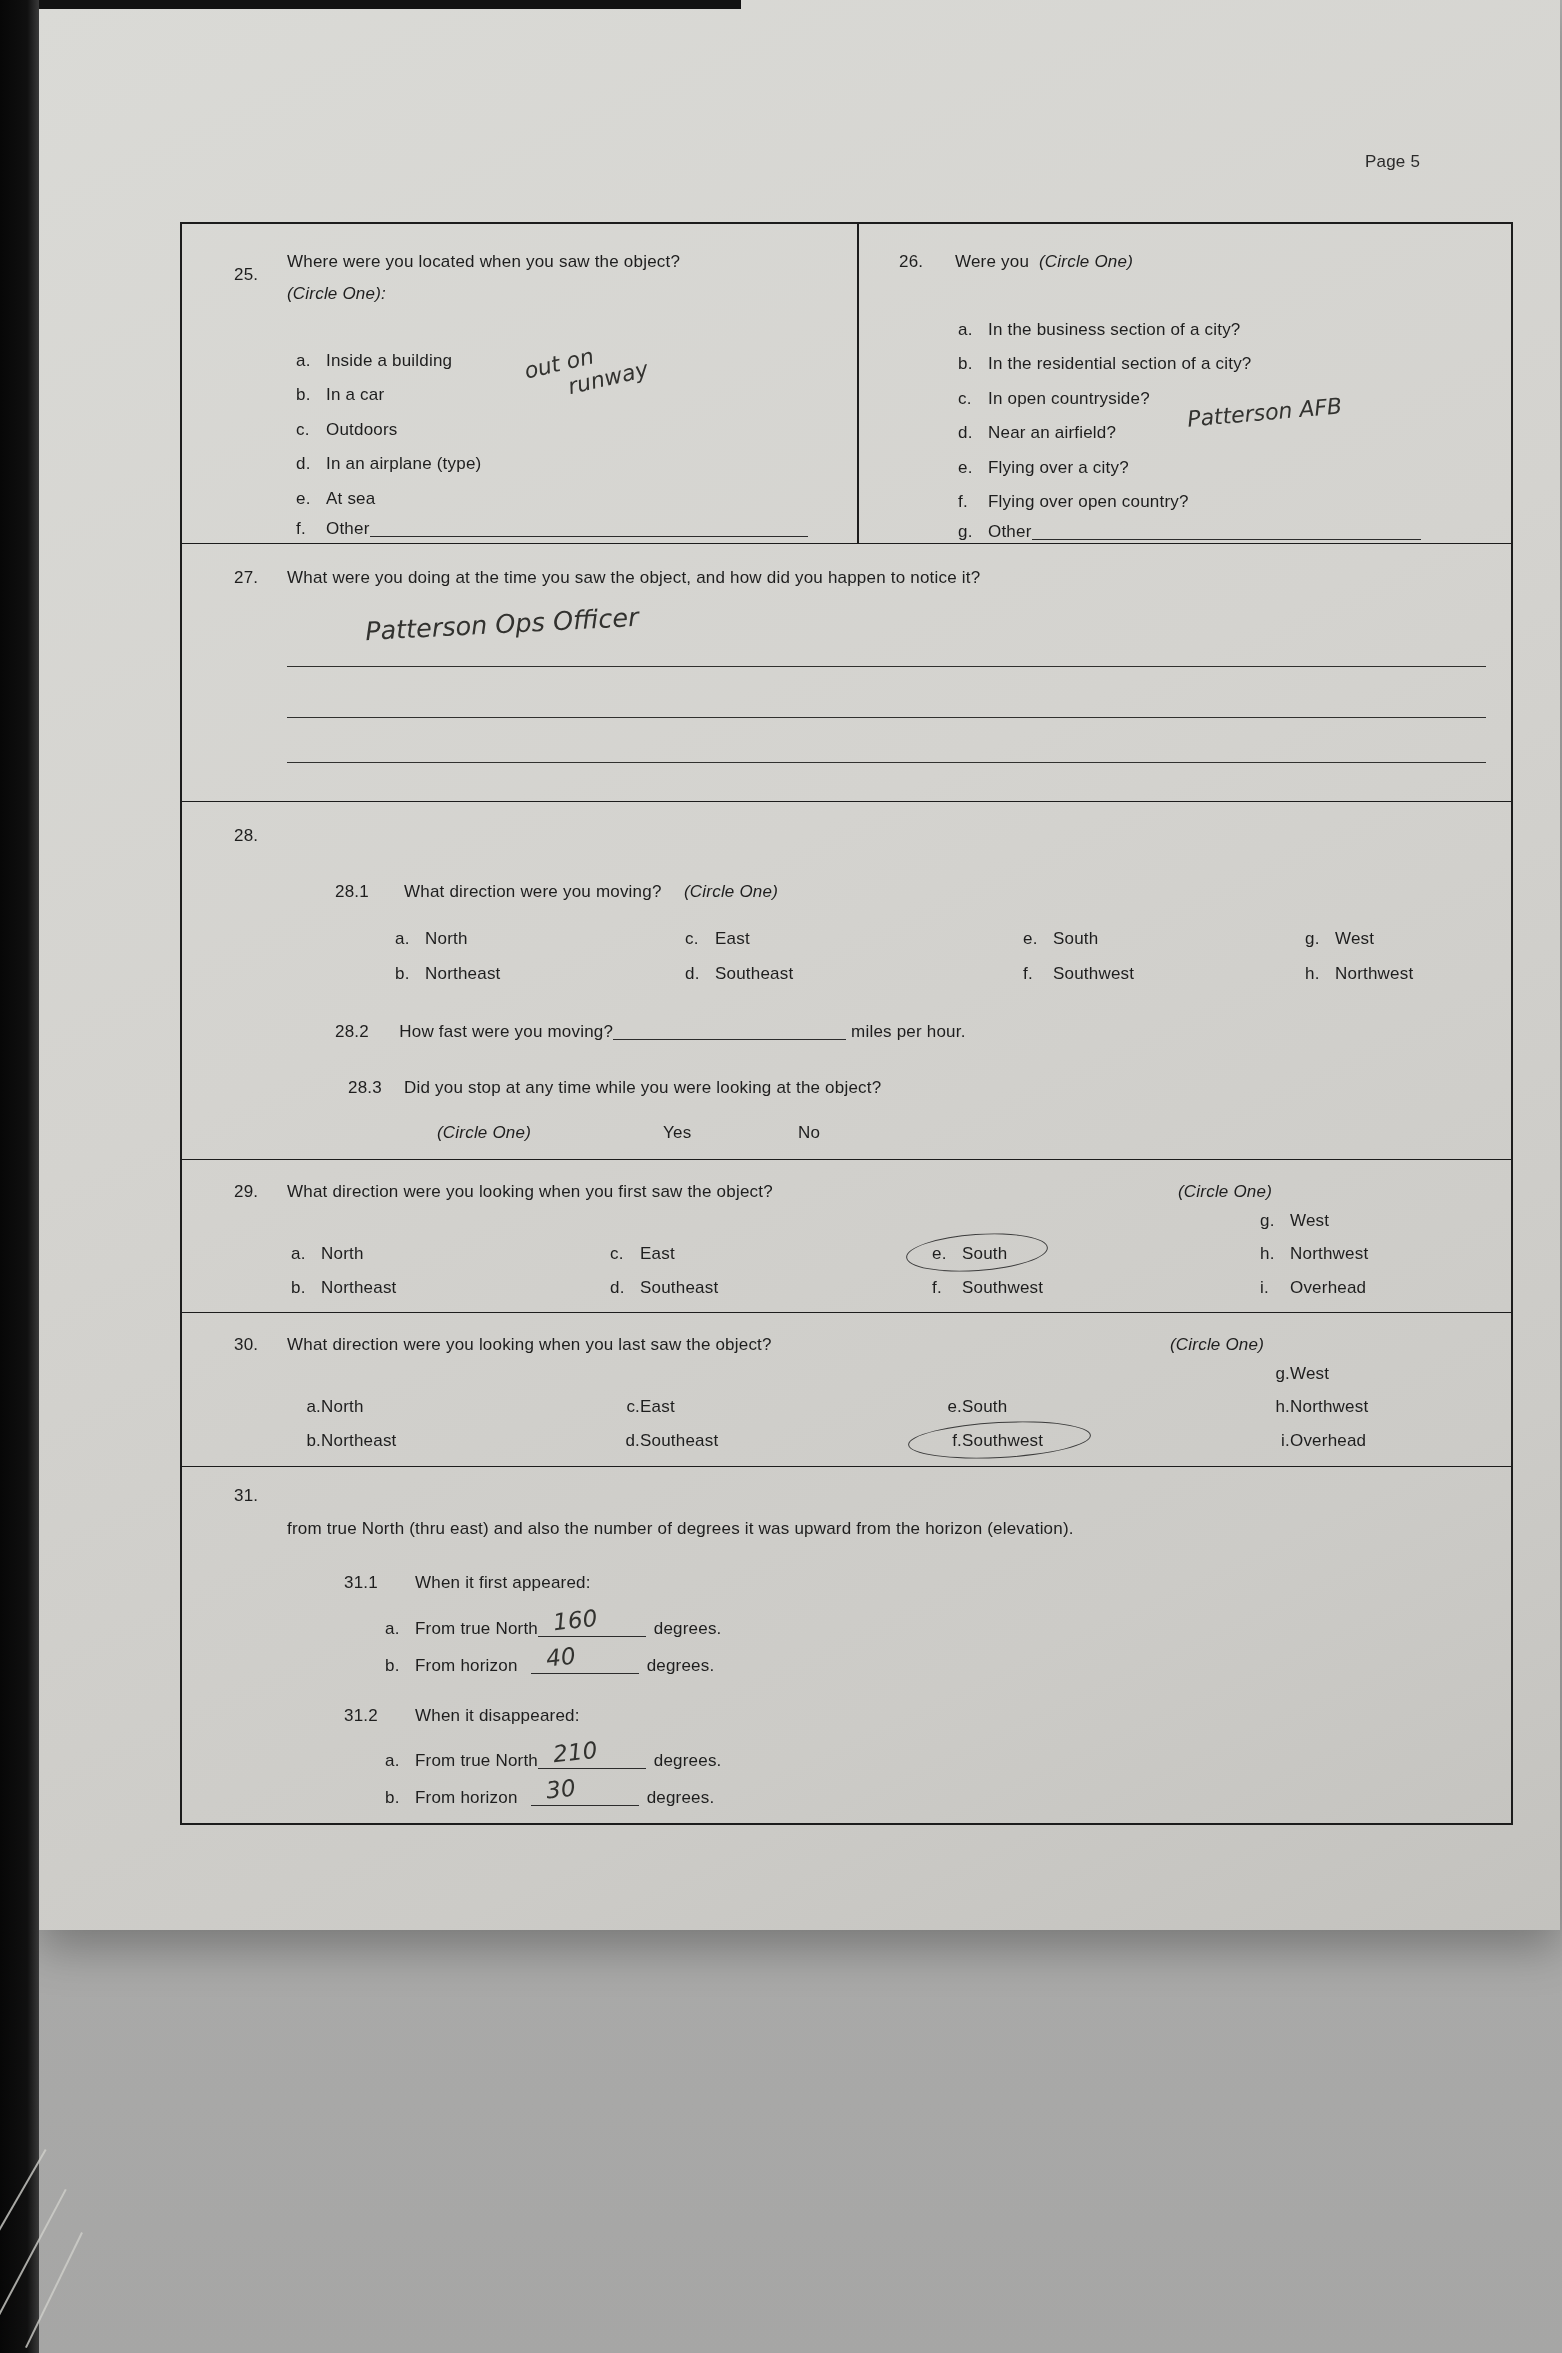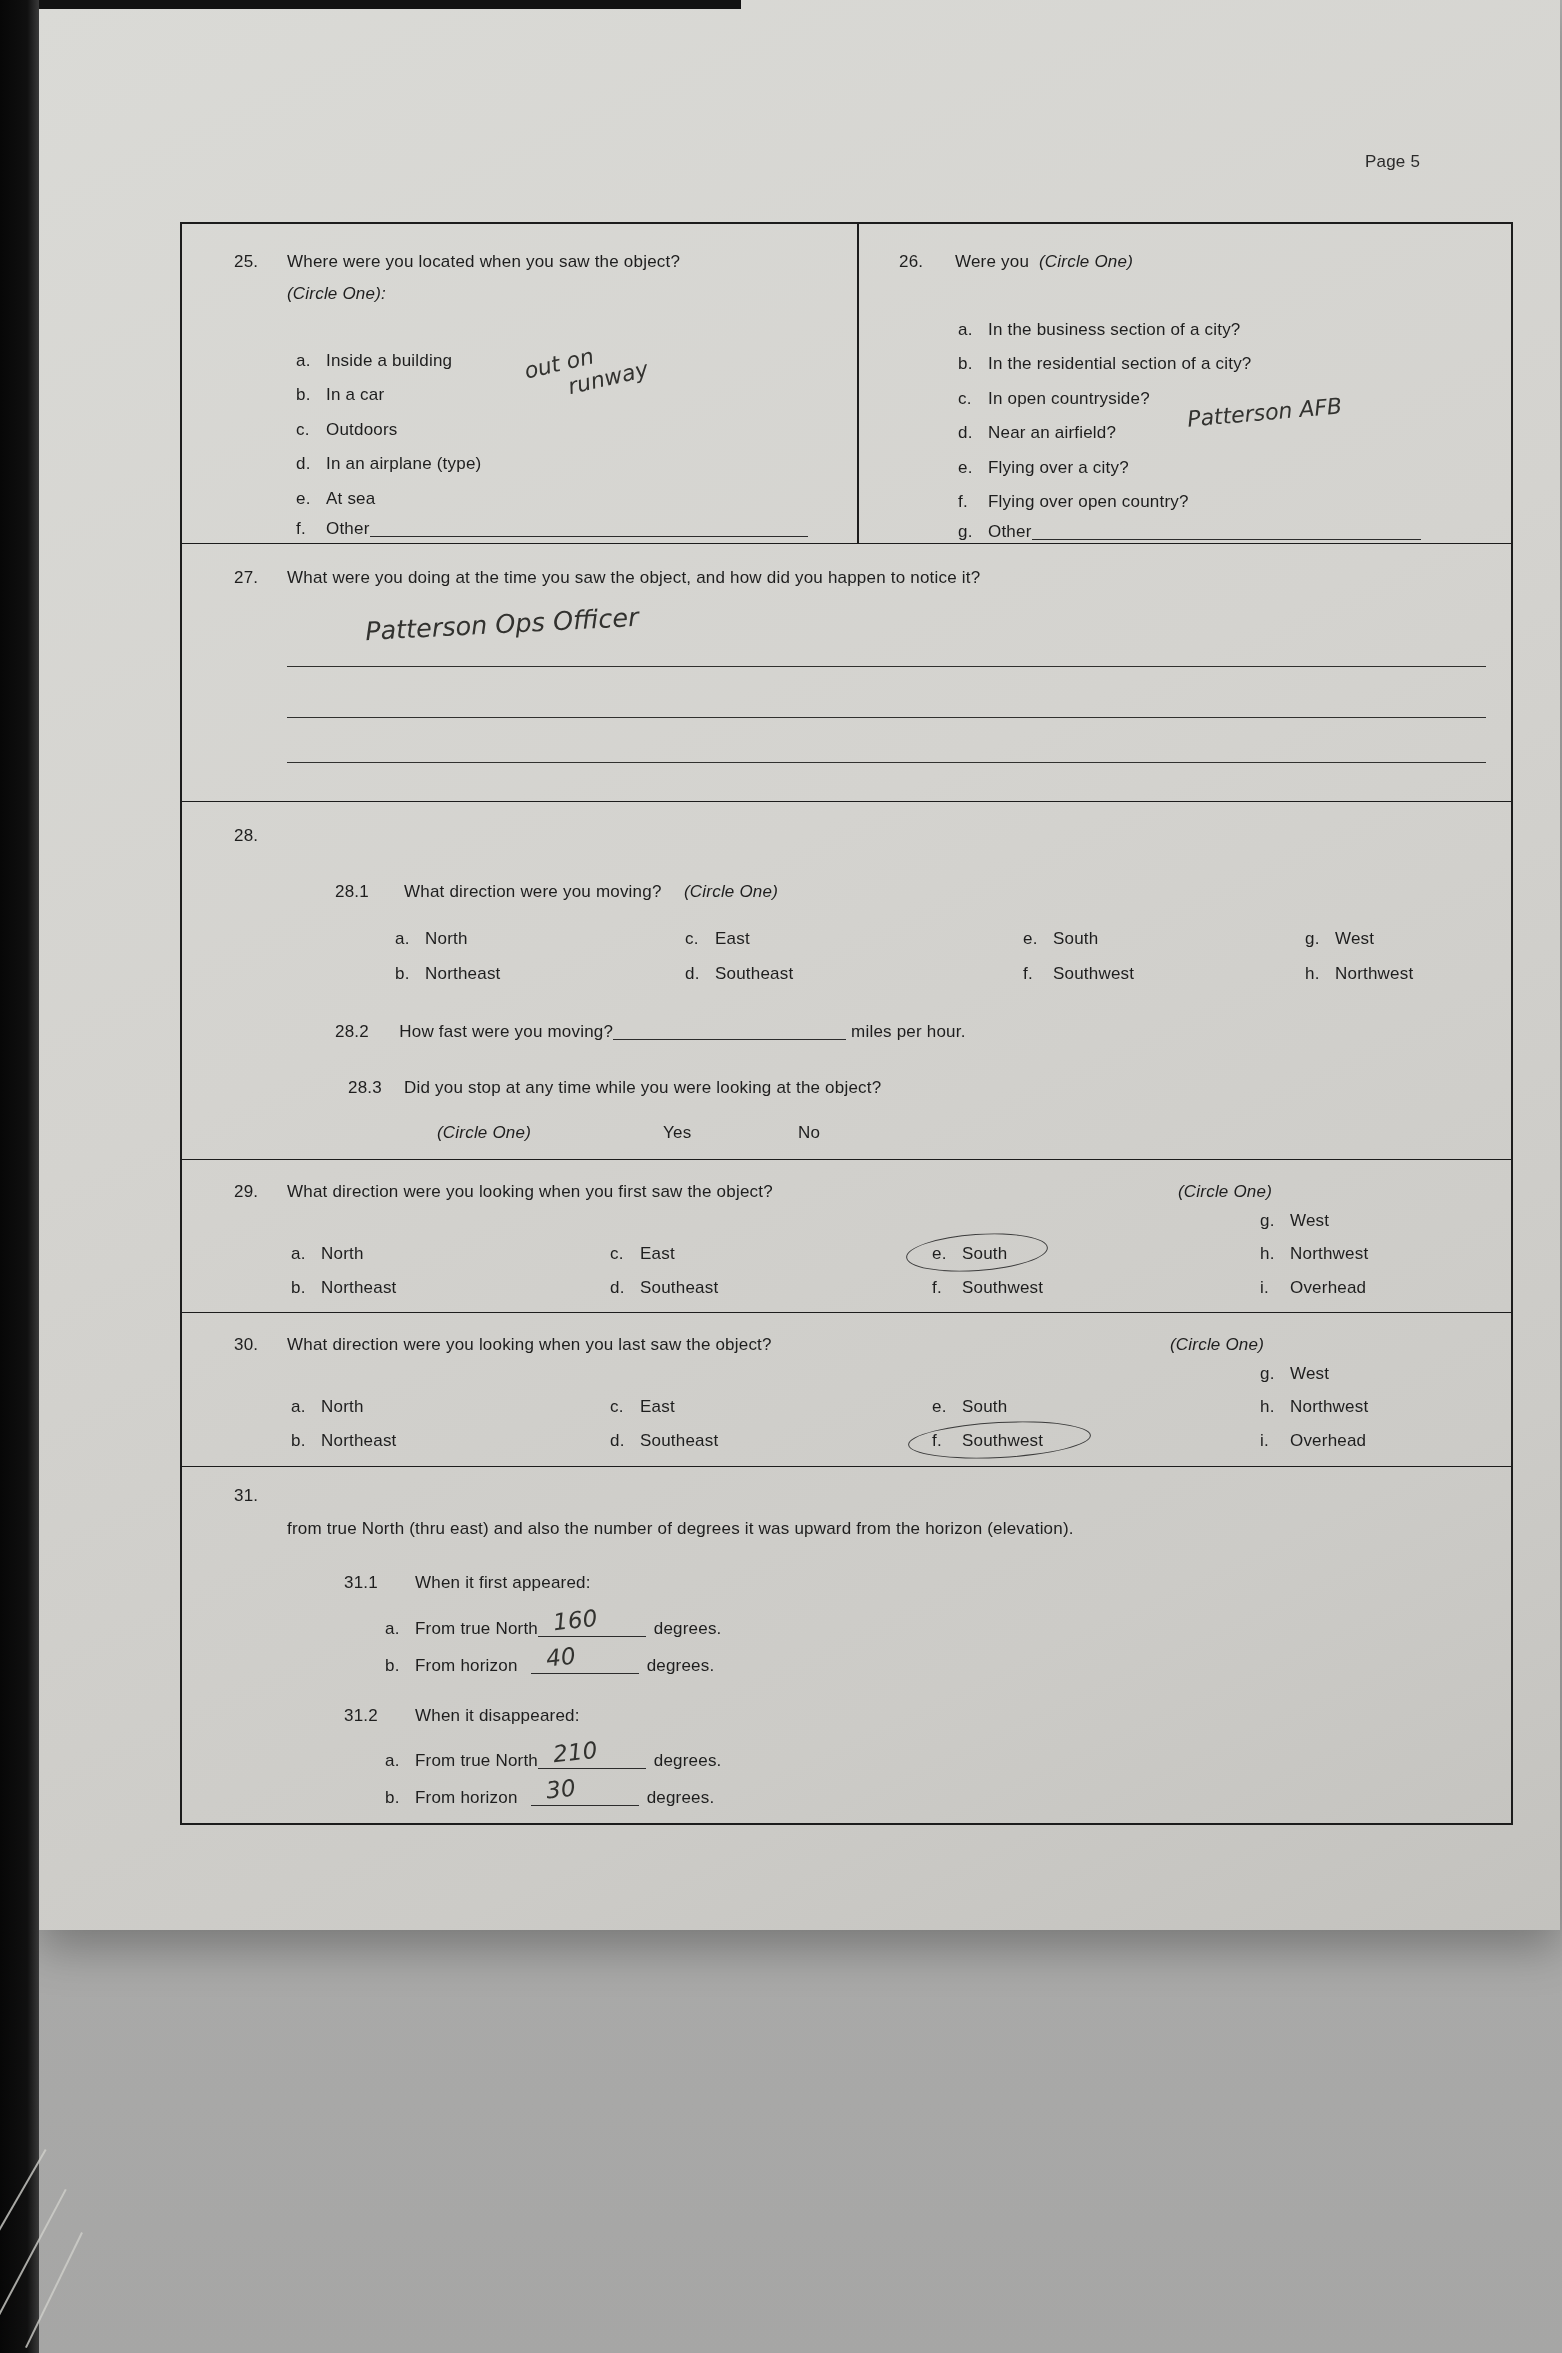--- a/index.html
+++ b/index.html
@@ -22,21 +22,21 @@
 
   .page-label { position:absolute; left:1365px; top:151px; font-size:16.7px; letter-spacing:0.6px; color:#2b2b2b; }
 
   .formbox { position:absolute; left:180px; top:222px; width:1333px; border:2.2px solid #1c1c1c; }
   .sec { position:relative; border-top:1.7px solid #1c1c1c; }
   .sec.first { border-top:none; }
   .secA { height:319px; }
   .secB { height:258px; }
   .secC { height:358px; }
   .secD { height:153px; }
-  .secE { height:154px; }
+  .secE { height:154px;text-align:right; }
   .secF { height:357px; }
   .vdiv { position:absolute; left:675px; top:0; width:1.7px; height:100%; background:#1c1c1c; }
 
   .abs { position:absolute; }
   .fs { font-size:17px; letter-spacing:0.2px; line-height:1.25; white-space:nowrap; }
   .it { font-style:italic; }
   .okey { display:inline-block; width:30px; }
   .blank { display:inline-block; border-bottom:1.1px solid #2c2c2c; height:16.7px; vertical-align:-2.8px; }
   .hw { font-family:"DejaVu Sans", sans-serif; font-style:italic; color:#32322f; }
   .ellipse { position:absolute; border:1.7px solid #3c3c3c; border-radius:50%; }
@@ -55,21 +55,21 @@
   <div class="scratch s2"></div>
   <div class="scratch s3"></div>
 
   <div class="page-label fs">Page 5</div>
 
   <div class="formbox">
 
     <div class="sec secA first">
       <div class="vdiv"></div>
 
-      <span class="abs fs" style="left:52px; top:27px;">25.</span>
+      <span class="abs fs" style="left:52px; top:40px;">25.</span>
       <span class="abs fs" style="left:105px; top:27px;">Where were you located when you saw the object?</span>
       <span class="abs fs it" style="left:105px; top:59px;">(Circle One):</span>
 
       <div class="abs fs" style="left:114px; top:126px;">
         <span class="okey">a.</span><span>Inside a building</span>
       </div>
       <div class="abs fs" style="left:114px; top:160px;">
         <span class="okey">b.</span><span>In a car</span>
       </div>
       <div class="abs fs" style="left:114px; top:195px;">

